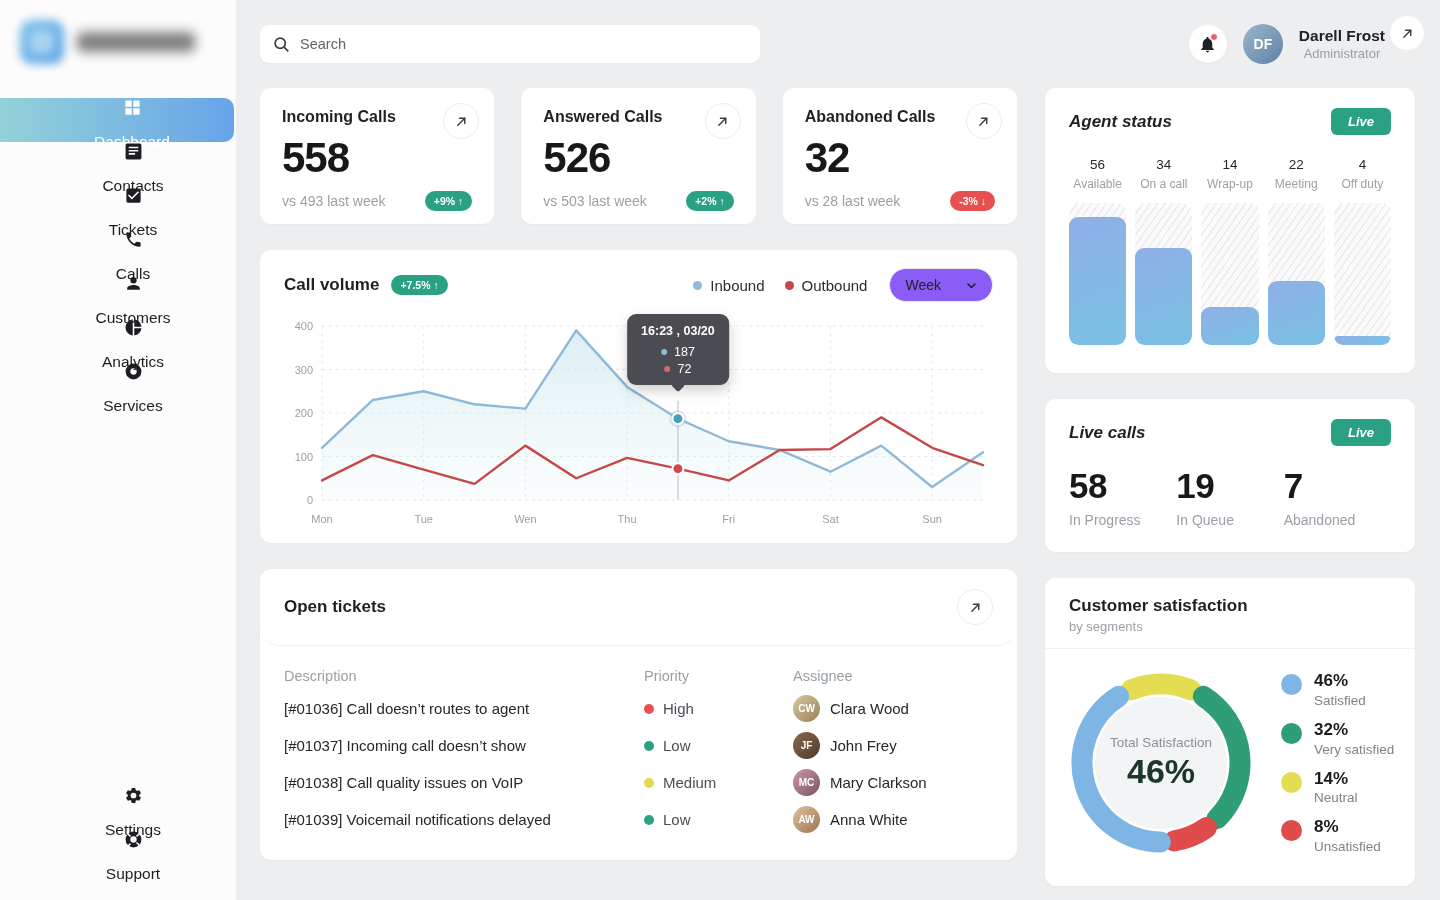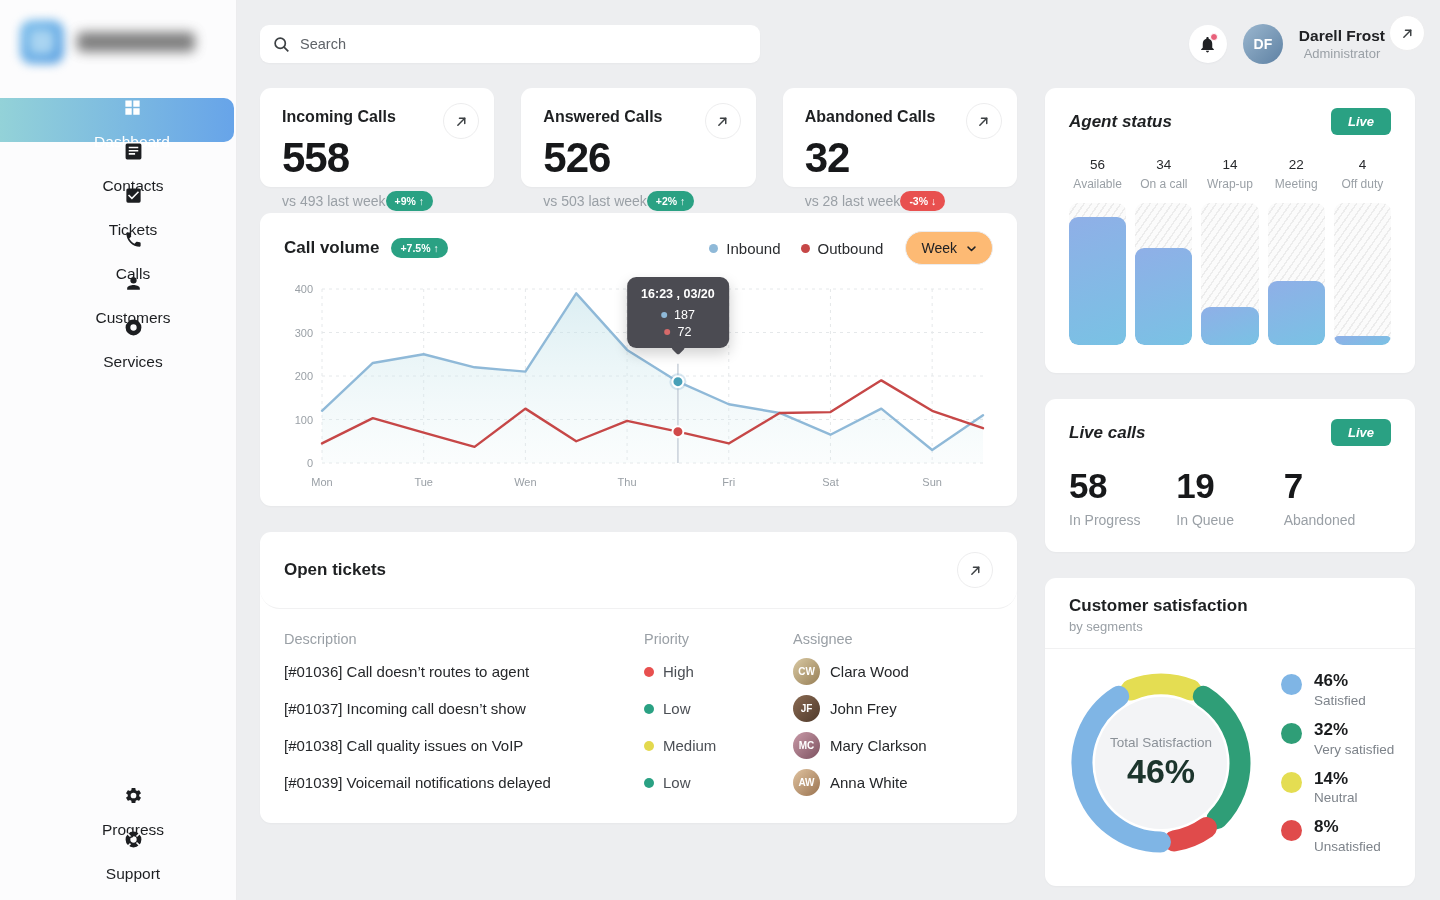--- a/index.html
+++ b/index.html
@@ -37,40 +37,40 @@
   .user-role { font-size:13px; color:#9aa0a6; }
   .chev { width:14px; height:14px; stroke:#202124; fill:none; stroke-width:2.2; stroke-linecap:round; stroke-linejoin:round; cursor:pointer; }
 
   .content { display:flex; gap:28px; }
   .col-left  { width:757px; display:flex; flex-direction:column; gap:26px; }
   .col-right { width:370px; display:flex; flex-direction:column; gap:26px; }
   .card { background:#fff; border-radius:11px; box-shadow:0 1px 2px rgba(20,30,40,.03); }
 
   
   .kpi-row { display:flex; gap:27px; }
-  .kpi { flex:1; height:99px; padding:20px 22px 18px; position:relative; }
+  .kpi { flex:1; height:136px; padding:20px 22px 18px; position:relative; }
   .kpi-title { font-size:16px; font-weight:700; color:#1e2022; }
   .iconbtn { position:absolute; top:15px; right:15px; width:36px; height:36px; border-radius:50%; border:1px solid #ededee; background:#fff; display:flex; align-items:center; justify-content:center; cursor:pointer; }
   .iconbtn svg { width:13px; height:13px; stroke:#3c4043; stroke-width:1.8; fill:none; stroke-linecap:round; stroke-linejoin:round; }
   .kpi-value { font-size:42px; font-weight:800; letter-spacing:-1px; margin-top:8px; color:#17181a; }
-  .kpi-foot { display:flex; align-items:center; margin-top:9px; }
+  .kpi-foot { display:flex; align-items:center; justify-content:space-between; margin-top:9px; }
   .kpi-compare { font-size:14px; color:#9aa0a6; }
   .badge { border-radius:20px; padding:4px 9px; font-size:10.5px; font-weight:700; color:#fff; white-space:nowrap; }
   .badge.up { background:#2aa183; }
   .badge.down { background:#e8504f; }
 
   
   .cv-card { height:293px; padding:18px 24px 10px; }
   .cv-head { display:flex; align-items:center; }
   .cv-title { font-size:17px; font-weight:700; }
   .cv-head .badge { margin-left:12px; }
   .cv-legend { margin-left:auto; display:flex; align-items:center; gap:20px; font-size:15px; color:#2a2c2f; }
   .leg-item { display:flex; align-items:center; gap:8px; }
   .leg-dot { width:9px; height:9px; border-radius:50%; }
-  .week-pill { margin-left:22px; height:34px; border:1px solid #ececee; border-radius:18px; background:#fdba74; display:flex; align-items:center; gap:9px; padding:0 15px; font-size:14px; color:#202124; cursor:pointer; }
+  .week-pill { margin-left:22px; height:34px; border:1px solid #ececee; border-radius:18px; background:#8b5cf6; display:flex; align-items:center; gap:25px; padding:0 15px; font-size:14px; color:#202124; cursor:pointer; }
   .week-pill svg { width:11px; height:11px; stroke:#202124; stroke-width:2.2; fill:none; stroke-linecap:round; stroke-linejoin:round; }
   .chart-wrap { position:relative; margin-top:12px; }
   .grid-line { stroke:#e5e8ea; stroke-width:1; stroke-dasharray:3 4; }
   .ylab, .xlab { fill:#9aa0a6; font-size:11px; font-family:"Liberation Sans",sans-serif; }
   .tooltip { position:absolute; transform:translateX(-50%); background:#4b4b52; border-radius:9px; padding:10px 14px 9px; color:#fff; min-width:96px; box-shadow:0 6px 14px rgba(0,0,0,.18); }
   .tooltip::after { content:""; position:absolute; left:50%; bottom:-5px; width:10px; height:10px; background:#4b4b52; transform:translateX(-50%) rotate(45deg); border-radius:2px; }
   .tt-title { font-size:12.5px; font-weight:700; margin-bottom:7px; white-space:nowrap; }
   .tt-row { display:flex; align-items:center; gap:7px; font-size:12.5px; margin-top:3px;justify-content:center; }
   .tt-dot { width:6px; height:6px; border-radius:50%; }
 
@@ -157,32 +157,38 @@
         <span>Calls</span>
       </div>
       <div class="nav-item">
         <svg viewBox="0 0 24 24">
           <path d="M12 12a4 4 0 1 0 0-8 4 4 0 0 0 0 8zm0 2c-2.67 0-8 1.34-8 4v2h16v-2c0-2.66-5.33-4-8-4z"></path>
         </svg>
         <span>Customers</span>
       </div>
       <div class="nav-item">
         <svg viewBox="0 0 24 24">
+          <path d="M11 2v20C5.93 21.5 2 17.21 2 12S5.93 2.5 11 2zm2 0v9h9c-.47-4.74-4.26-8.53-9-9zm0 11v9c4.74-.47 8.53-4.26 9-9h-9z"></path>
+        </svg>
+        <span>Analytics</span>
+      </div>
+      <div class="nav-item">
+        <svg viewBox="0 0 24 24">
           <path fill-rule="evenodd" d="M12 2a10 10 0 1 0 0 20 10 10 0 0 0 0-20zm0 14a4 4 0 1 1 0-8 4 4 0 0 1 0 8z"></path>
         </svg>
         <span>Services</span>
       </div>
     </nav>
   <div class="nav-spacer"></div>
   <nav class="nav nav-footer" id="nav-footer">
       <div class="nav-item">
         <svg viewBox="0 0 24 24">
           <path d="M19.14 12.94c.04-.3.06-.61.06-.94 0-.32-.02-.64-.07-.94l2.03-1.58a.49.49 0 0 0 .12-.61l-1.92-3.32a.49.49 0 0 0-.59-.22l-2.39.96c-.5-.38-1.03-.7-1.62-.94l-.36-2.54a.48.48 0 0 0-.48-.41h-3.84c-.24 0-.43.17-.47.41l-.36 2.54c-.59.24-1.13.57-1.62.94l-2.39-.96a.49.49 0 0 0-.59.22L2.74 8.87c-.12.21-.08.47.12.61l2.03 1.58c-.05.3-.09.63-.09.94s.02.64.07.94l-2.03 1.58a.49.49 0 0 0-.12.61l1.92 3.32c.12.22.37.29.59.22l2.39-.96c.5.38 1.03.7 1.62.94l.36 2.54c.05.24.24.41.48.41h3.84c.24 0 .44-.17.47-.41l.36-2.54c.59-.24 1.13-.56 1.62-.94l2.39.96c.22.08.47 0 .59-.22l1.92-3.32a.49.49 0 0 0-.12-.61l-2.01-1.58zM12 15.6A3.6 3.6 0 1 1 12 8.4a3.6 3.6 0 0 1 0 7.2z"></path>
         </svg>
-        <span>Progress</span>
+        <span>Settings</span>
       </div>
       <div class="nav-item">
         <svg viewBox="0 0 24 24">
           <path fill-rule="evenodd" d="M12 2a10 10 0 1 0 0 20 10 10 0 0 0 0-20zm0 14a4 4 0 1 1 0-8 4 4 0 0 1 0 8z"></path>
           <path d="M4.9 3.5l4 4-1.4 1.4-4-4zM19.1 3.5l1.4 1.4-4 4-1.4-1.4zM7.5 16.5l1.4 1.4-4 4-1.4-1.4zM16.5 15.1l4 4-1.4 1.4-4-4z" fill="#fcfcfd"></path>
         </svg>
         <span>Support</span>
       </div>
     </nav>
 </aside>

